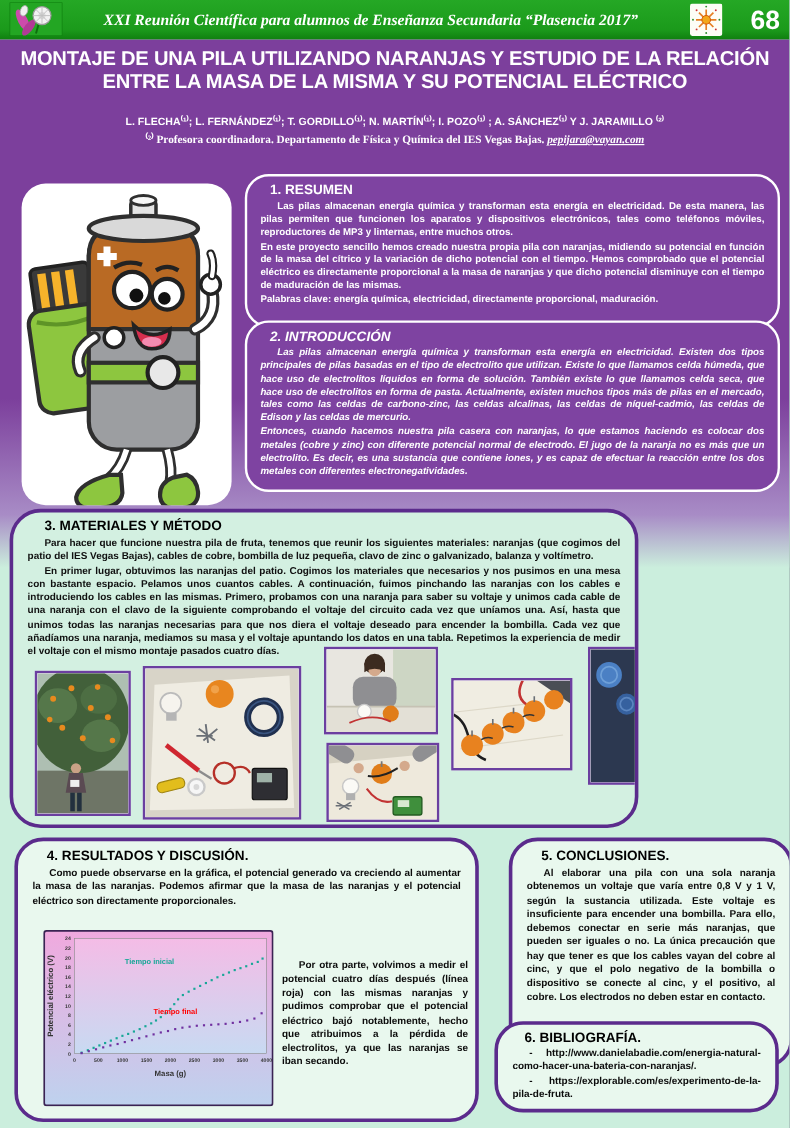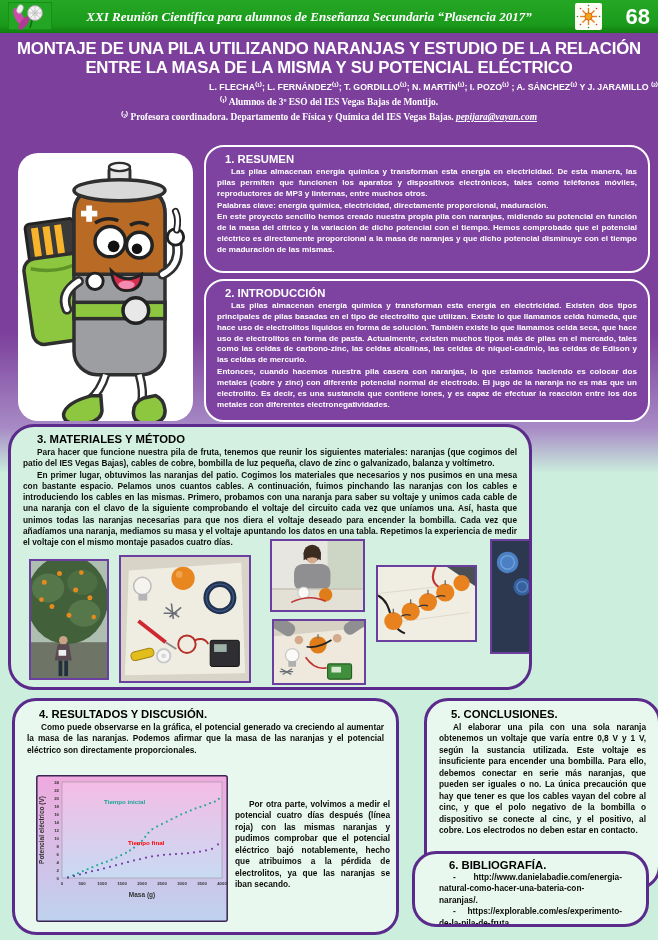--- a/index.html
+++ b/index.html
@@ -29,38 +29,38 @@
   
   .hero {
     position:absolute; top:33px; left:0; width:658px; height:440px;
     background: linear-gradient(180deg,#7c3f9c 0%,#7c3f9c 68%,#a88cc6 90%,#cbeedd 100%);
   }
   .hero h1 {
     padding-top:7px; margin:0 16px; text-align:center; color:#fff;
     font-size:16.8px; line-height:1.13; font-weight:bold; letter-spacing:-0.2px;
   }
   .authors {
-    margin-top:3px; text-align:right; color:#fff; font-weight:bold; font-size:8.8px;
+    margin-top:17px; text-align:center; color:#fff; font-weight:bold; font-size:8.8px;
   }
   .affil {
     margin-top:2px; text-align:center; color:#fff; font-weight:bold;
     font-family:"Liberation Serif", serif; font-size:9.4px;
   }
   .email { font-style:italic; text-decoration:underline; color:#fff; cursor:pointer; }
   .mascot-card {
     position:absolute; left:18px; top:120px; width:175px; height:268px;
     background:#fff; border-radius:20px; overflow:hidden;
   }
   .pbox {
     position:absolute; left:204px; width:446px;
     background:#7e43a1; border:2px solid #fff; border-radius:20px;
     padding:6px 11px 4px; overflow:hidden;
   }
   .pbox-resumen { top:112px; height:128px; }
-  .pbox-intro   { top:246px; height:143px; }
+  .pbox-intro   { top:234px; height:143px;font-style:italic; }
   .pbox h2 { color:#fff; font-size:11.3px; margin:0 0 2px 8px; }
   .pbox p {
     color:#fff; font-size:8.1px; font-weight:600; line-height:1.34;
     text-align:justify; margin-bottom:1px;
   }
   .ind { text-indent:14px; }
   
   .mbox {
     position:absolute; left:8px; top:424px; width:524px; height:266px;
     background:#d3f0e1; border:3px solid #5b2b8c; border-radius:26px;
@@ -86,21 +86,21 @@
     position:absolute; background:#e9f8ee; border:3px solid #5b2b8c;
     border-radius:24px; padding:5px 10px; overflow:hidden;
   }
   .bbox h2 { color:#000; font-size:11.3px; margin:2px 0 2px 14px; }
   .bbox p {
     color:#0c0c0c; font-size:8.3px; font-weight:700; line-height:1.38;
     text-align:justify; margin:0 2px;
   }
   .bbox-results     { left:12px;  top:698px; width:387px; height:237px; }
   .bbox-conclusions { left:424px; top:698px; width:237px; height:192px; }
-  .bbox-biblio      { left:412px; top:851px; width:237px; height:76px; padding:4px 22px; }
+  .bbox-biblio      { left:412px; top:851px; width:237px; height:76px; padding:4px 10px; }
   .bbox-biblio h2 { margin:1px 0 1px 12px; }
   .chart-wrap { position:absolute; left:21px; top:74px; width:192px; height:147px; }
   .chart-wrap svg { display:block; width:100%; height:100%; }
   .results-p2 { position:absolute; left:218px; top:98px; width:155px; }
 </style>
 </head>
 <body>
 
 <div class="poster">
 
@@ -145,21 +145,20 @@
             <circle cx="21.5" cy="21.5" r="0.8"></circle>
         </g>
       </svg>
     </div>
     <div class="poster-number">68</div>
   </header>
 
   <section class="hero">
     <h1>MONTAJE DE UNA PILA UTILIZANDO NARANJAS Y ESTUDIO DE LA RELACIÓN ENTRE LA MASA DE LA MISMA Y SU POTENCIAL ELÉCTRICO</h1>
     <div class="authors">L. FLECHA⁽¹⁾; L. FERNÁNDEZ⁽¹⁾; T. GORDILLO⁽¹⁾;  N. MARTÍN⁽¹⁾; I. POZO⁽¹⁾ ;  A.  SÁNCHEZ⁽¹⁾ Y  J. JARAMILLO ⁽²⁾</div>
-    <div class="affil">⁽¹⁾ Alumnos de 3º ESO  del IES Vegas Bajas de Montijo.</div>
     <div class="affil">
       <span>⁽²⁾ Profesora coordinadora. Departamento de Física y Química del IES  Vegas Bajas.</span>
       <span class="email">pepijara@vayan.com</span>
     </div>
 
     <div class="mascot-card">
       <svg viewBox="0 0 150 250">
 
         <g transform="rotate(-8 35 120)">
           <rect x="14" y="58" width="42" height="36" rx="4" fill="#3a3a3a" stroke="#222" stroke-width="2.5"></rect>
@@ -205,22 +204,22 @@
         <path d="M104 190 q4 14 2 24" stroke="#2f2f2f" stroke-width="8" fill="none"></path>
         <path d="M104 190 q4 14 2 24" stroke="#fff" stroke-width="4" fill="none"></path>
         <path d="M63 208 q-22 6 -24 16 q0 9 15 8 q17 -1 18 -11 l-1 -13 z" fill="#8dc63f" stroke="#2f2f2f" stroke-width="3"></path>
         <path d="M108 210 q-10 4 -9 14 q1 9 14 8 q14 -1 13 -12 q-1 -9 -8 -12 z" fill="#8dc63f" stroke="#2f2f2f" stroke-width="3"></path>
       </svg>
     </div>
 
     <div class="pbox pbox-resumen">
       <h2>1. RESUMEN</h2>
       <p class="ind">Las pilas almacenan energía química y transforman esta energía en electricidad. De esta manera, las pilas permiten que funcionen los aparatos y dispositivos electrónicos, tales como teléfonos móviles, reproductores de MP3 y linternas, entre muchos otros.</p>
+      <p>En este proyecto sencillo hemos creado nuestra propia pila con naranjas, midiendo su potencial en función de la masa del cítrico y la variación de dicho potencial con el tiempo. Hemos comprobado que el potencial eléctrico es directamente proporcional a la masa de naranjas y que dicho potencial disminuye con el tiempo de maduración de las mismas.</p>
       <p>Palabras clave: energía química, electricidad, directamente proporcional, maduración.</p>
-      <p>En este proyecto sencillo hemos creado nuestra propia pila con naranjas, midiendo su potencial en función de la masa del cítrico y la variación de dicho potencial con el tiempo. Hemos comprobado que el potencial eléctrico es directamente proporcional a la masa de naranjas y que dicho potencial disminuye con el tiempo de maduración de las mismas.</p>
     </div>
 
     <div class="pbox pbox-intro">
       <h2>2. INTRODUCCIÓN</h2>
       <p class="ind">Las pilas almacenan energía química y transforman esta energía en electricidad. Existen dos tipos principales de pilas basadas en el tipo de electrolito que utilizan. Existe lo que llamamos celda húmeda, que hace uso de electrolitos líquidos en forma de solución. También existe lo que llamamos celda seca, que hace uso de electrolitos en forma de pasta. Actualmente, existen muchos tipos más de pilas en el mercado, tales como las celdas de carbono-zinc, las celdas alcalinas, las celdas de níquel-cadmio, las celdas de Edison y las celdas de mercurio.</p>
       <p>Entonces, cuando hacemos nuestra pila casera con naranjas, lo que estamos haciendo es colocar dos metales (cobre y zinc) con diferente potencial normal de electrodo. El jugo de la naranja no es más que un electrolito. Es decir, es una sustancia que contiene iones, y es capaz de efectuar la reacción entre los dos metales con diferentes electronegatividades.</p>
     </div>
   </section>
 
   <section class="mbox">

